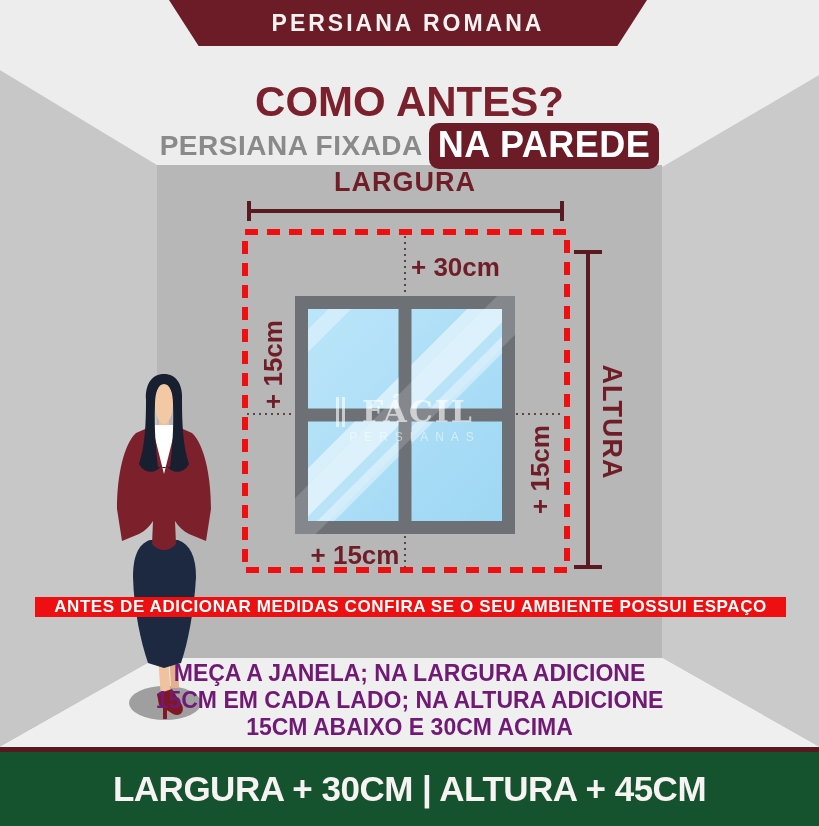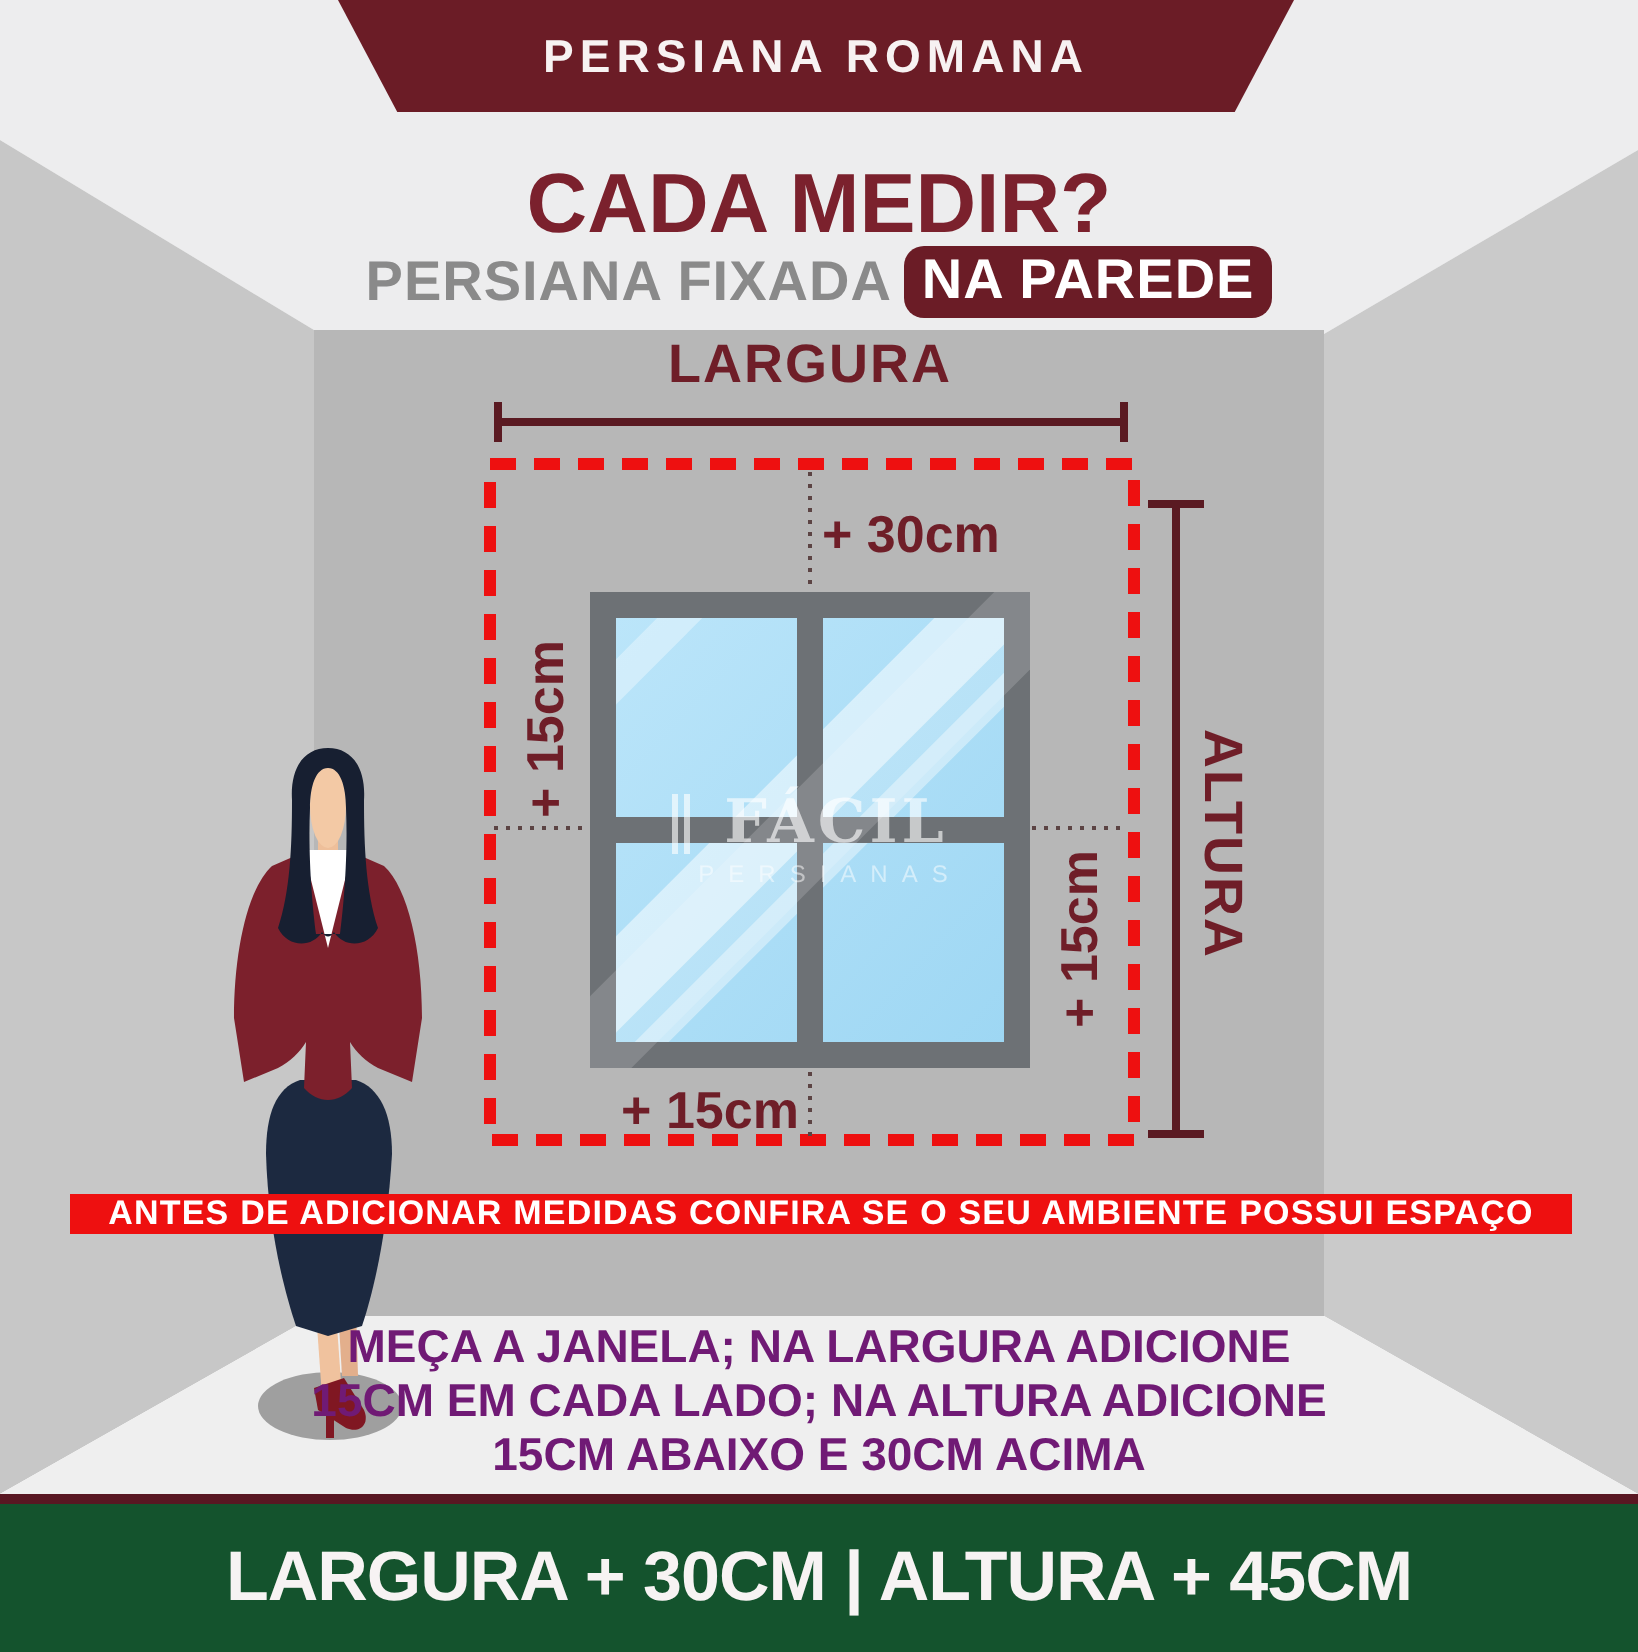--- a/index.html
+++ b/index.html
@@ -9,39 +9,39 @@
     -webkit-font-smoothing:antialiased;
   }
   #stage *{box-sizing:border-box;}
   .abs{position:absolute;}
 
   
   #room-bg{position:absolute;inset:0;}
 
   
   .top-banner{
-    left:169px;top:0;width:478px;height:56px;
+    left:169px;top:0;width:478px;height:46px;
     background:#6b1c26;
     clip-path:polygon(0 0,100% 0,93.8% 100%,6.2% 100%);
     display:flex;align-items:center;justify-content:center;
     filter:drop-shadow(0 3px 2px rgba(0,0,0,.22));
   }
   .top-banner span{
     color:#f7f2f2;font-size:23px;font-weight:600;letter-spacing:3px;
   }
   .main-title{
     left:0;top:78px;width:819px;text-align:center;
     color:#7b212d;font-size:42px;font-weight:bold;letter-spacing:0px;
   }
   .subtitle-row{
     left:0;top:123px;width:819px;display:flex;align-items:center;justify-content:center;gap:6px;
   }
   .subtitle-plain{color:#8a8a8a;font-size:28px;font-weight:bold;letter-spacing:0.5px;}
   .subtitle-chip{
-    background:#6b1c26;color:#ffffff;font-size:28px;font-weight:bold;
+    background:#6b1c26;color:#ffffff;font-size:36px;font-weight:bold;
     padding:1px 9px 3px 9px;letter-spacing:0.5px;border-radius:10px;
   }
 
   
   .maroon-label{color:#6f1e28;font-weight:bold;}
   .largura-label{left:245px;top:167px;width:320px;text-align:center;font-size:27px;letter-spacing:1px;}
   .altura-label{left:561px;top:399px;width:100px;text-align:center;font-size:27px;letter-spacing:1px;
     transform:rotate(90deg);transform-origin:center;}
   .add-top{left:411px;top:252px;font-size:26px;}
   .add-left{left:223px;top:349px;width:100px;text-align:center;font-size:26px;
@@ -177,21 +177,21 @@
 
     <path d="M44,54 L56,102 L68,54 L84,61 C96,72 103,103 103,137 L98,169 L81,162 C75,159 70,154 67,149 L68,172 C61,180 51,180 44,172 L45,149 C42,154 37,159 31,162 L14,169 L9,137 C9,103 16,72 28,61 Z" fill="#7c202c"></path>
 
     <path fill-rule="evenodd" fill="#171f31" d="M56,2 C44,2 37,12 38,28 C38,52 37,74 31,92 C36,102 48,102 53,94 C55,97 57,97 59,94 C64,102 76,102 81,92 C75,74 74,52 74,28 C75,12 68,2 56,2 Z
          M56,12 C50,12 47,21 47,32 C46,55 48,80 50,95 L62,95 C64,80 66,55 65,32 C65,21 62,12 56,12 Z"></path>
   </svg>
 
   <div class="abs top-banner">
     <span>PERSIANA ROMANA</span>
   </div>
-  <div class="abs main-title">CADA MEDIR?</div>
+  <div class="abs main-title">COMO ANTES?</div>
   <div class="abs subtitle-row">
     <span class="subtitle-plain">PERSIANA FIXADA</span>
     <span class="subtitle-chip">NA PAREDE</span>
   </div>
 
   <div class="abs maroon-label largura-label">LARGURA</div>
   <div class="abs maroon-label altura-label">ALTURA</div>
   <div class="abs maroon-label add-top">+ 30cm</div>
   <div class="abs maroon-label add-left">+ 15cm</div>
   <div class="abs maroon-label add-right">+ 15cm</div>

